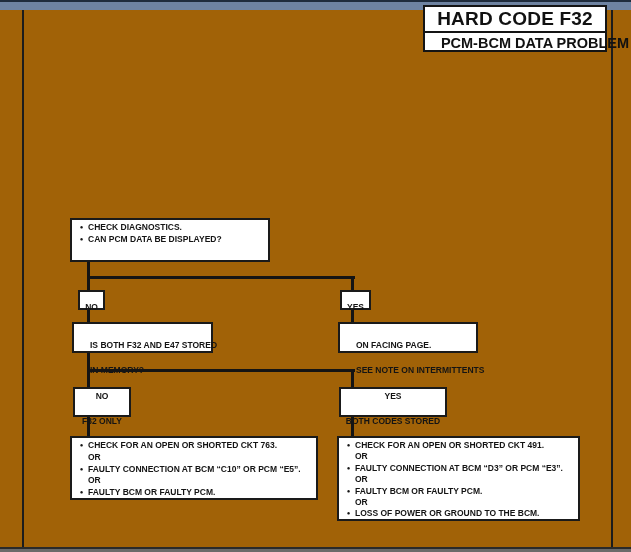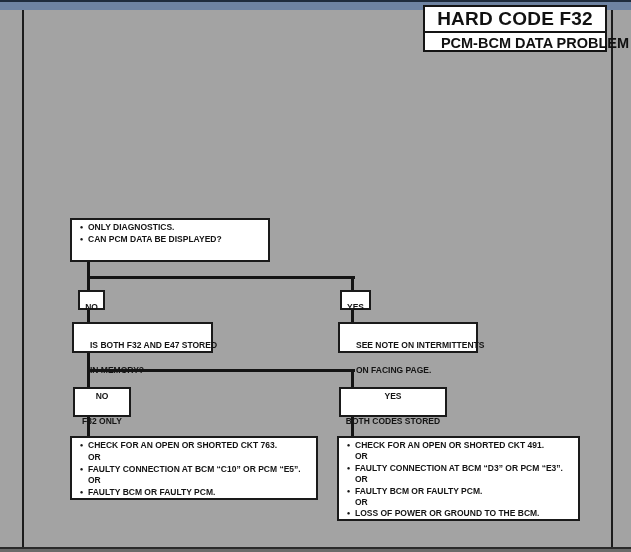--- a/index.html
+++ b/index.html
@@ -1,17 +1,17 @@
 <!DOCTYPE html>
 <html><head>
 <meta charset="utf-8">
 <style>
   html,body{margin:0;padding:0;background:#e8e8e8;}
   .page{
-    position:relative;width:631px;height:552px;background:#a3a3a3;
+    position:relative;width:631px;height:552px;background:#a16207;
     font-family:"Liberation Sans",sans-serif;overflow:hidden;
   }
   
   .top-bar{position:absolute;left:0;top:0;width:631px;height:10px;background:#6e83a1;border-top:2px solid #1f2c3c;box-sizing:border-box;}
   .rule-v{position:absolute;top:10px;width:2px;height:537px;background:#1c1c1c;}
   .rule-left{left:22px;}
   .rule-right{left:611px;}
   .bottom-line{position:absolute;left:0;top:547px;width:631px;height:2px;background:#2a2a2a;}
   .bottom-strip{position:absolute;left:0;top:549px;width:631px;height:3px;background:#6a6a6a;}
 
@@ -58,21 +58,21 @@
   <div class="bottom-strip"></div>
 
   <div class="title-box">
     <div class="title-row1">HARD CODE F32</div>
     <div class="title-row2">PCM-BCM DATA PROBLEM</div>
   </div>
 
   <div class="node bullets" style="left:70px;top:218px;width:200px;height:44px;">
       <div class="brow">
         <span class="dot">●</span>
-        <span class="btxt">ONLY DIAGNOSTICS.</span>
+        <span class="btxt">CHECK DIAGNOSTICS.</span>
       </div>
       <div class="brow">
         <span class="dot">●</span>
         <span class="btxt">CAN PCM DATA BE DISPLAYED?</span>
       </div>
     </div>
 
   <div class="conn" style="left:87px;top:262px;width:3px;height:15px;"></div>
   <div class="conn" style="left:87px;top:276px;width:268px;height:3px;"></div>
   <div class="conn" style="left:87px;top:278px;width:3px;height:12px;"></div>
@@ -87,22 +87,22 @@
 
   <div class="conn" style="left:87px;top:310px;width:3px;height:12px;"></div>
   <div class="conn" style="left:351px;top:310px;width:3px;height:12px;"></div>
 
   <div class="node pad" style="left:72px;top:322px;width:141px;height:31px;">
     <div class="line">IS BOTH F32 AND E47 STORED</div>
     <div class="line">IN MEMORY?</div>
   </div>
 
   <div class="node pad" style="left:338px;top:322px;width:140px;height:31px;">
+    <div class="line">ON FACING PAGE.</div>
     <div class="line">SEE NOTE ON INTERMITTENTS</div>
-    <div class="line">ON FACING PAGE.</div>
   </div>
 
   <div class="conn" style="left:87px;top:353px;width:3px;height:17px;"></div>
   <div class="conn" style="left:87px;top:369px;width:268px;height:3px;"></div>
   <div class="conn" style="left:87px;top:371px;width:3px;height:16px;"></div>
   <div class="conn" style="left:351px;top:371px;width:3px;height:16px;"></div>
 
   <div class="node center" style="left:73px;top:387px;width:58px;height:30px;">
     <div class="line">NO</div>
     <div class="line">F32 ONLY</div>

